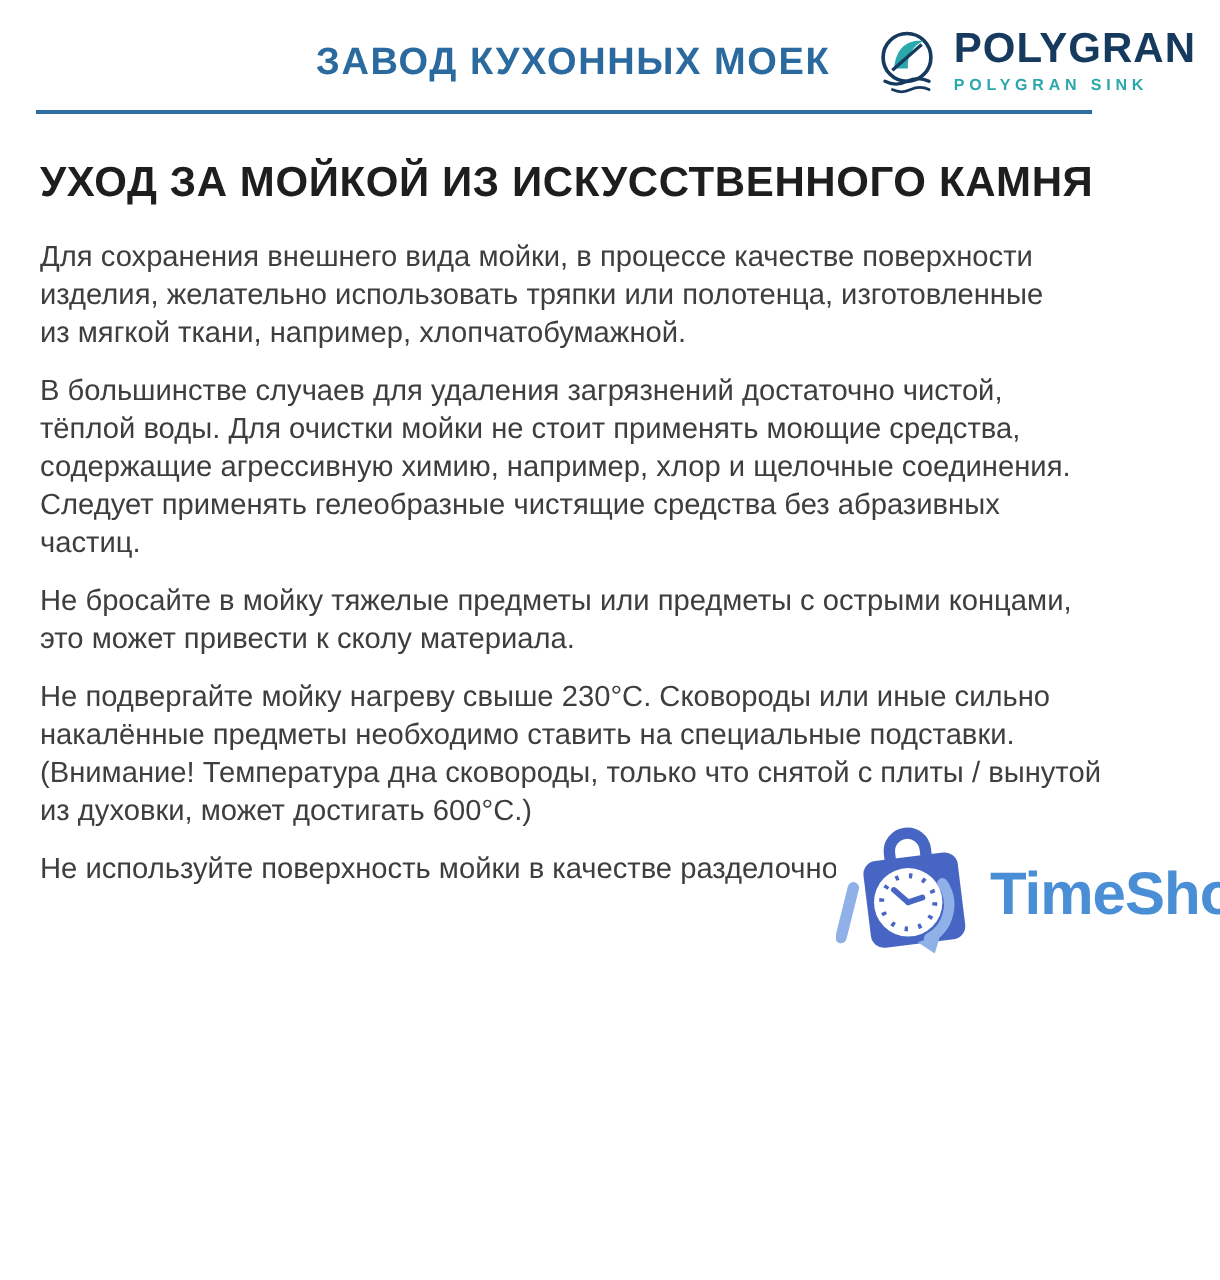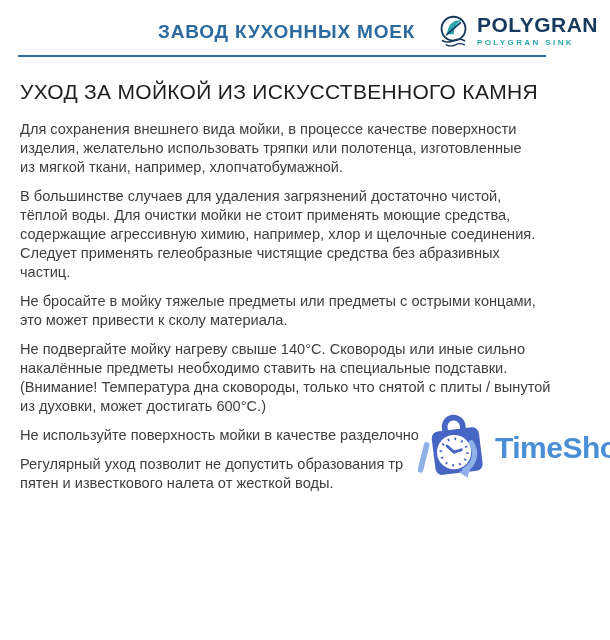--- a/index.html
+++ b/index.html
@@ -31,21 +31,21 @@
     color: #2aa8ac; line-height: 10px; margin-top: 1px;
   }
   .rule {
     position: absolute; top: 55px; left: 18px;
     width: 528px; height: 2px; background: #2e6ea3;
   }
 
   
   .doc { position: absolute; top: 80px; left: 20px; width: 572px; }
   .doc-title {
-    font-size: 21px; font-weight: 400; letter-spacing: 0.3px;
+    font-size: 21px; font-weight: 700; letter-spacing: 0.3px;
     color: #1e1e1e; margin-bottom: 16px; white-space: nowrap;
   }
   .para {
     font-size: 14.6px; line-height: 19px; color: #3e3e3e;
     margin-bottom: 10px; white-space: pre-line;
   }
 
   
   .watermark {
     position: absolute; right: 0; bottom: 0;
@@ -89,27 +89,25 @@
     <p class="para">Для сохранения внешнего вида мойки, в процессе качестве поверхности
 изделия, желательно использовать тряпки или полотенца, изготовленные
 из мягкой ткани, например, хлопчатобумажной.</p>
     <p class="para">В большинстве случаев для удаления загрязнений достаточно чистой,
 тёплой воды. Для очистки мойки не стоит применять моющие средства,
 содержащие агрессивную химию, например, хлор и щелочные соединения.
 Следует применять гелеобразные чистящие средства без абразивных
 частиц.</p>
     <p class="para">Не бросайте в мойку тяжелые предметы или предметы с острыми концами,
 это может привести к сколу материала.</p>
-    <p class="para">Не подвергайте мойку нагреву свыше 140°С. Сковороды или иные сильно
+    <p class="para">Не подвергайте мойку нагреву свыше 230°С. Сковороды или иные сильно
 накалённые предметы необходимо ставить на специальные подставки.
 (Внимание! Температура дна сковороды, только что снятой с плиты / вынутой
 из духовки, может достигать 600°С.)</p>
     <p class="para">Не используйте поверхность мойки в качестве разделочной доски.</p>
-    <p class="para">Регулярный уход позволит не допустить образования тр
-пятен и известкового налета от жесткой воды.</p>
   </main>
 
   <div class="watermark">
     <span>
       <svg viewBox="0 0 80 72" width="76" height="69" aria-hidden="true">
         <rect x="3" y="32" width="6" height="33" rx="3" fill="#8fb1e8" transform="rotate(14 6 48)"></rect>
         <g transform="rotate(-7 40 40)">
           <path d="M31 21 v-5 a9.5 9.5 0 0 1 19 0 v5" fill="none" stroke="#4766c4" stroke-width="6"></path>
           <rect x="16" y="19" width="50" height="46" rx="7" fill="#4766c4"></rect>
         </g>

